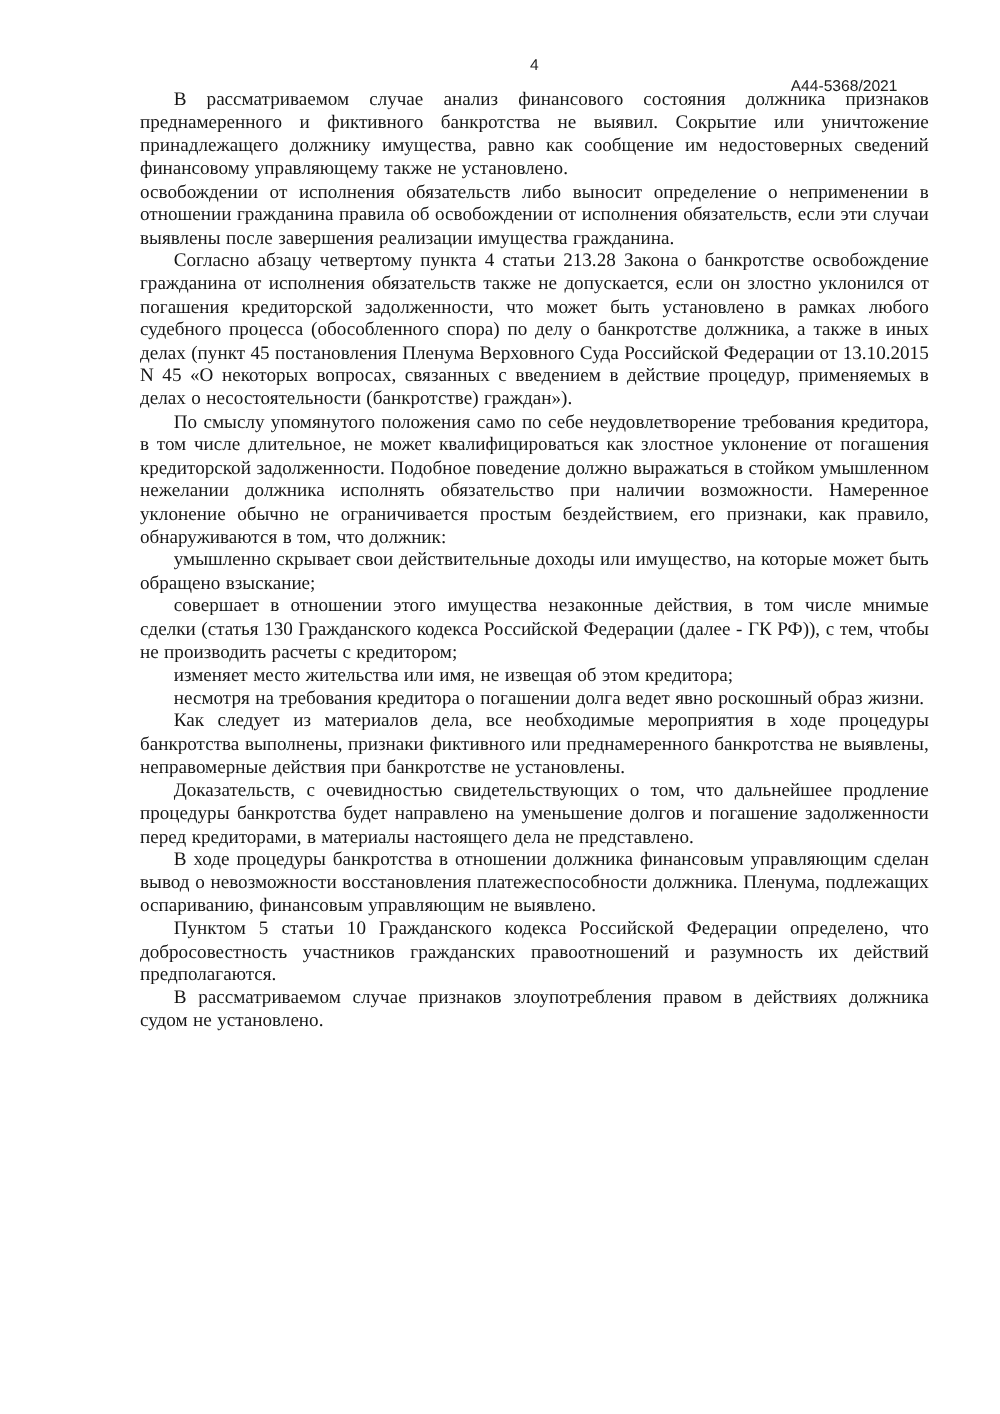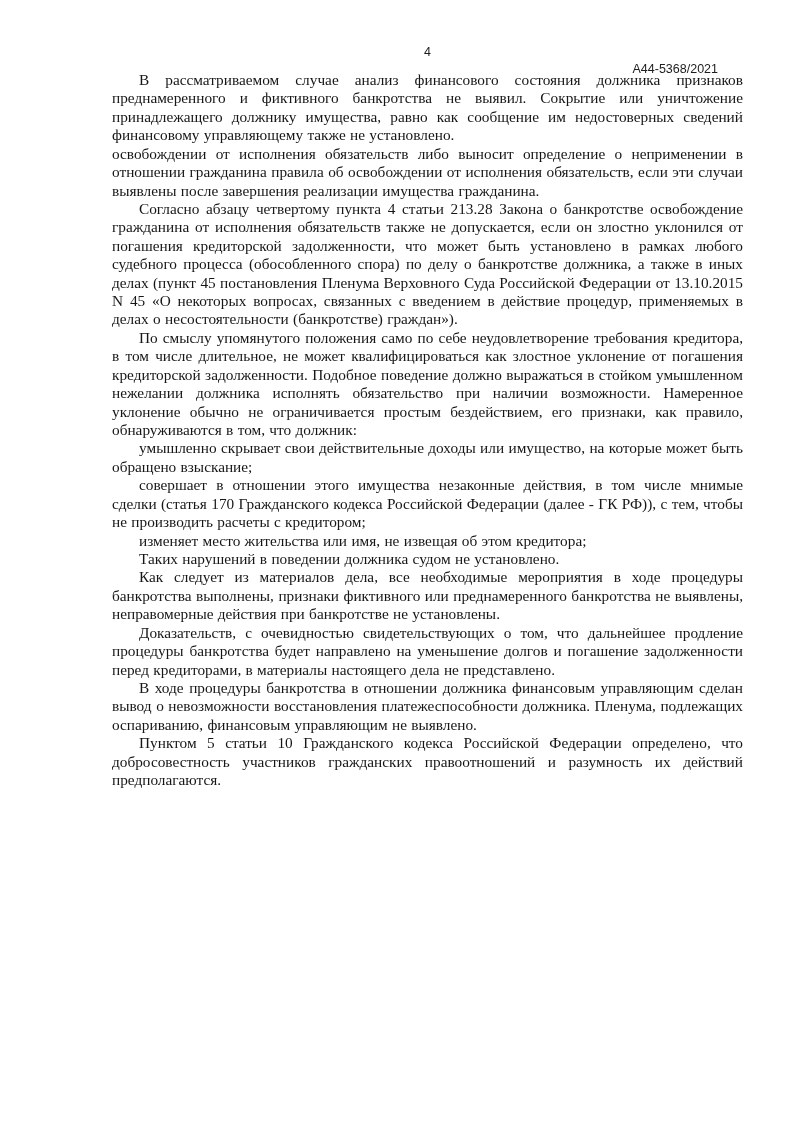--- a/index.html
+++ b/index.html
@@ -66,22 +66,23 @@
     <div class="page-number">4</div>
     <div class="case-number">А44-5368/2021</div>
   </div>
 
   <div class="doc-body">
     <p class="para">В рассматриваемом случае анализ финансового состояния должника признаков преднамеренного и фиктивного банкротства не выявил. Сокрытие или уничтожение принадлежащего должнику имущества, равно как сообщение им недостоверных сведений финансовому управляющему также не установлено.</p>
     <p class="para no-indent">освобождении от исполнения обязательств либо выносит определение о неприменении в отношении гражданина правила об освобождении от исполнения обязательств, если эти случаи выявлены после завершения реализации имущества гражданина.</p>
     <p class="para">Согласно абзацу четвертому пункта 4 статьи 213.28 Закона о банкротстве освобождение гражданина от исполнения обязательств также не допускается, если он злостно уклонился от погашения кредиторской задолженности, что может быть установлено в рамках любого судебного процесса (обособленного спора) по делу о банкротстве должника, а также в иных делах (пункт 45 постановления Пленума Верховного Суда Российской Федерации от 13.10.2015 N 45 «О некоторых вопросах, связанных с введением в действие процедур, применяемых в делах о несостоятельности (банкротстве) граждан»).</p>
     <p class="para">По смыслу упомянутого положения само по себе неудовлетворение требования кредитора, в том числе длительное, не может квалифицироваться как злостное уклонение от погашения кредиторской задолженности. Подобное поведение должно выражаться в стойком умышленном нежелании должника исполнять обязательство при наличии возможности. Намеренное уклонение обычно не ограничивается простым бездействием, его признаки, как правило, обнаруживаются в том, что должник:</p>
     <p class="para">умышленно скрывает свои действительные доходы или имущество, на которые может быть обращено взыскание;</p>
-    <p class="para">совершает в отношении этого имущества незаконные действия, в том числе мнимые сделки (статья 170 Гражданского кодекса Российской Федерации (далее - ГК РФ)), с тем, чтобы не производить расчеты с кредитором;</p>
+    <p class="para">совершает в отношении этого имущества незаконные действия, в том числе мнимые сделки (статья 130 Гражданского кодекса Российской Федерации (далее - ГК РФ)), с тем, чтобы не производить расчеты с кредитором;</p>
     <p class="para">изменяет место жительства или имя, не извещая об этом кредитора;</p>
-    <p class="para">Таких нарушений в поведении должника судом не установлено.</p>
+    <p class="para">несмотря на требования кредитора о погашении долга ведет явно роскошный образ жизни.</p>
     <p class="para">Как следует из материалов дела, все необходимые мероприятия в ходе процедуры банкротства выполнены, признаки фиктивного или преднамеренного банкротства не выявлены, неправомерные действия при банкротстве не установлены.</p>
     <p class="para">Доказательств, с очевидностью свидетельствующих о том, что дальнейшее продление процедуры банкротства будет направлено на уменьшение долгов и погашение задолженности перед кредиторами, в материалы настоящего дела не представлено.</p>
     <p class="para">В ходе процедуры банкротства в отношении должника финансовым управляющим сделан вывод о невозможности восстановления платежеспособности должника. Пленума, подлежащих оспариванию, финансовым управляющим не выявлено.</p>
     <p class="para">Пунктом 5 статьи 10 Гражданского кодекса Российской Федерации определено, что добросовестность участников гражданских правоотношений и разумность их действий предполагаются.</p>
+    <p class="para">В рассматриваемом случае признаков злоупотребления правом в действиях должника судом не установлено.</p>
   </div>
 
 </div>
 
 </body></html>

